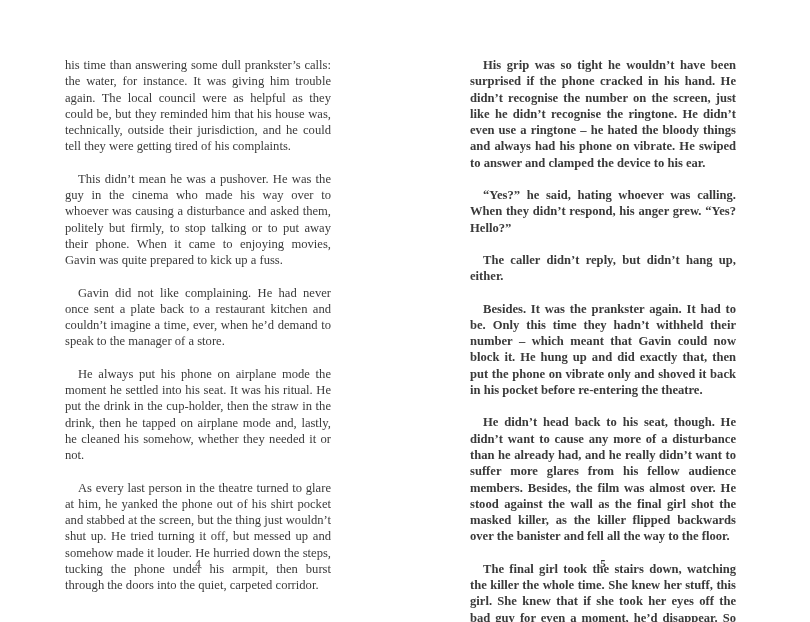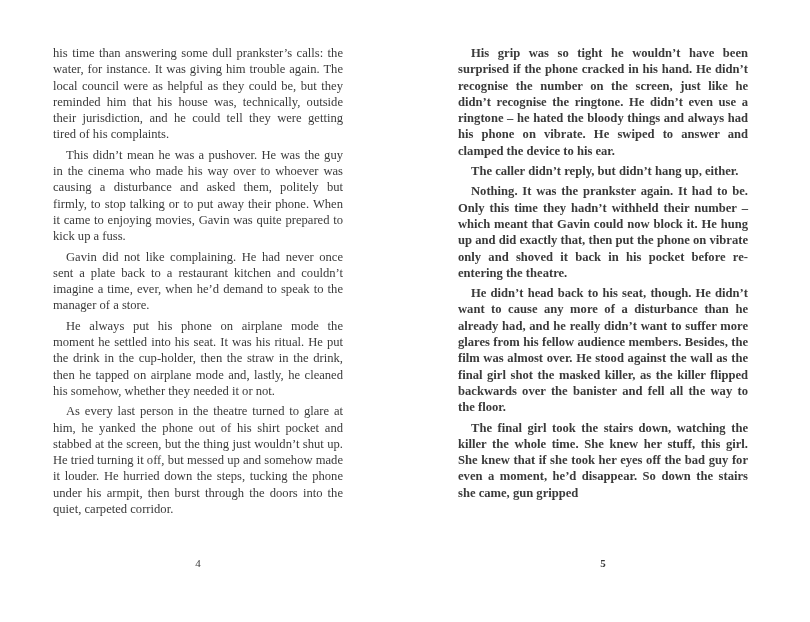--- a/index.html
+++ b/index.html
@@ -8,21 +8,21 @@
       position: absolute; top: 0; width: 405px; height: 622px;
     }
     .page.left { left: 0; }
     .page.right { left: 405px; font-weight: bold; }
     .text {
       position: absolute; top: 41px; left: 49px; width: 298px;
       font-family: "Liberation Serif", "DejaVu Serif", serif;
       font-size: 12.6px; line-height: 16.3px; color: #3a3a3a;
       text-align: justify; hyphens: none;
     }
-    .text p { margin: 4px; text-indent: 13px; }
+    .text p { margin: 16px; text-indent: 13px; }
     .text p.noindent { text-indent: 0; }
     .pagenum {
       position: absolute; top: 557px; left: 0; width: 405px; text-align: center;
       font-family: "Liberation Serif", "DejaVu Serif", serif;
       font-size: 11px; color: #3a3a3a;
     }
     .page.left .pagenum { left: 0; width: 396px; }
     .page.right .pagenum { left: 0; width: 396px; }
   </style>
 </head>
@@ -35,19 +35,20 @@
     <p>Gavin did not like complaining. He had never once sent a plate back to a restaurant kitchen and couldn’t imagine a time, ever, when he’d demand to speak to the manager of a store.</p>
     <p>He always put his phone on airplane mode the moment he settled into his seat. It was his ritual. He put the drink in the cup-holder, then the straw in the drink, then he tapped on airplane mode and, lastly, he cleaned his somehow, whether they needed it or not.</p>
     <p>As every last person in the theatre turned to glare at him, he yanked the phone out of his shirt pocket and stabbed at the screen, but the thing just wouldn’t shut up. He tried turning it off, but messed up and somehow made it louder. He hurried down the steps, tucking the phone under his armpit, then burst through the doors into the quiet, carpeted corridor.</p>
   </div>
   <div class="pagenum">4</div>
 </div>
 
 <div class="page right">
   <div class="text">
     <p>His grip was so tight he wouldn’t have been surprised if the phone cracked in his hand. He didn’t recognise the number on the screen, just like he didn’t recognise the ringtone. He didn’t even use a ringtone – he hated the bloody things and always had his phone on vibrate. He swiped to answer and clamped the device to his ear.</p>
+    <p>“Yes?” he said, hating whoever was calling. When they didn’t respond, his anger grew. “Yes? Hello?”</p>
     <p>The caller didn’t reply, but didn’t hang up, either.</p>
-    <p>Nothing. It was the prankster again. It had to be. Only this time they hadn’t withheld their number – which meant that Gavin could now block it. He hung up and did exactly that, then put the phone on vibrate only and shoved it back in his pocket before re-entering the theatre.</p>
+    <p>Besides. It was the prankster again. It had to be. Only this time they hadn’t withheld their number – which meant that Gavin could now block it. He hung up and did exactly that, then put the phone on vibrate only and shoved it back in his pocket before re-entering the theatre.</p>
     <p>He didn’t head back to his seat, though. He didn’t want to cause any more of a disturbance than he already had, and he really didn’t want to suffer more glares from his fellow audience members. Besides, the film was almost over. He stood against the wall as the final girl shot the masked killer, as the killer flipped backwards over the banister and fell all the way to the floor.</p>
     <p>The final girl took the stairs down, watching the killer the whole time. She knew her stuff, this girl. She knew that if she took her eyes off the bad guy for even a moment, he’d disappear. So down the stairs she came, gun gripped</p>
   </div>
   <div class="pagenum">5</div>
 </div>
 
 </body></html>

